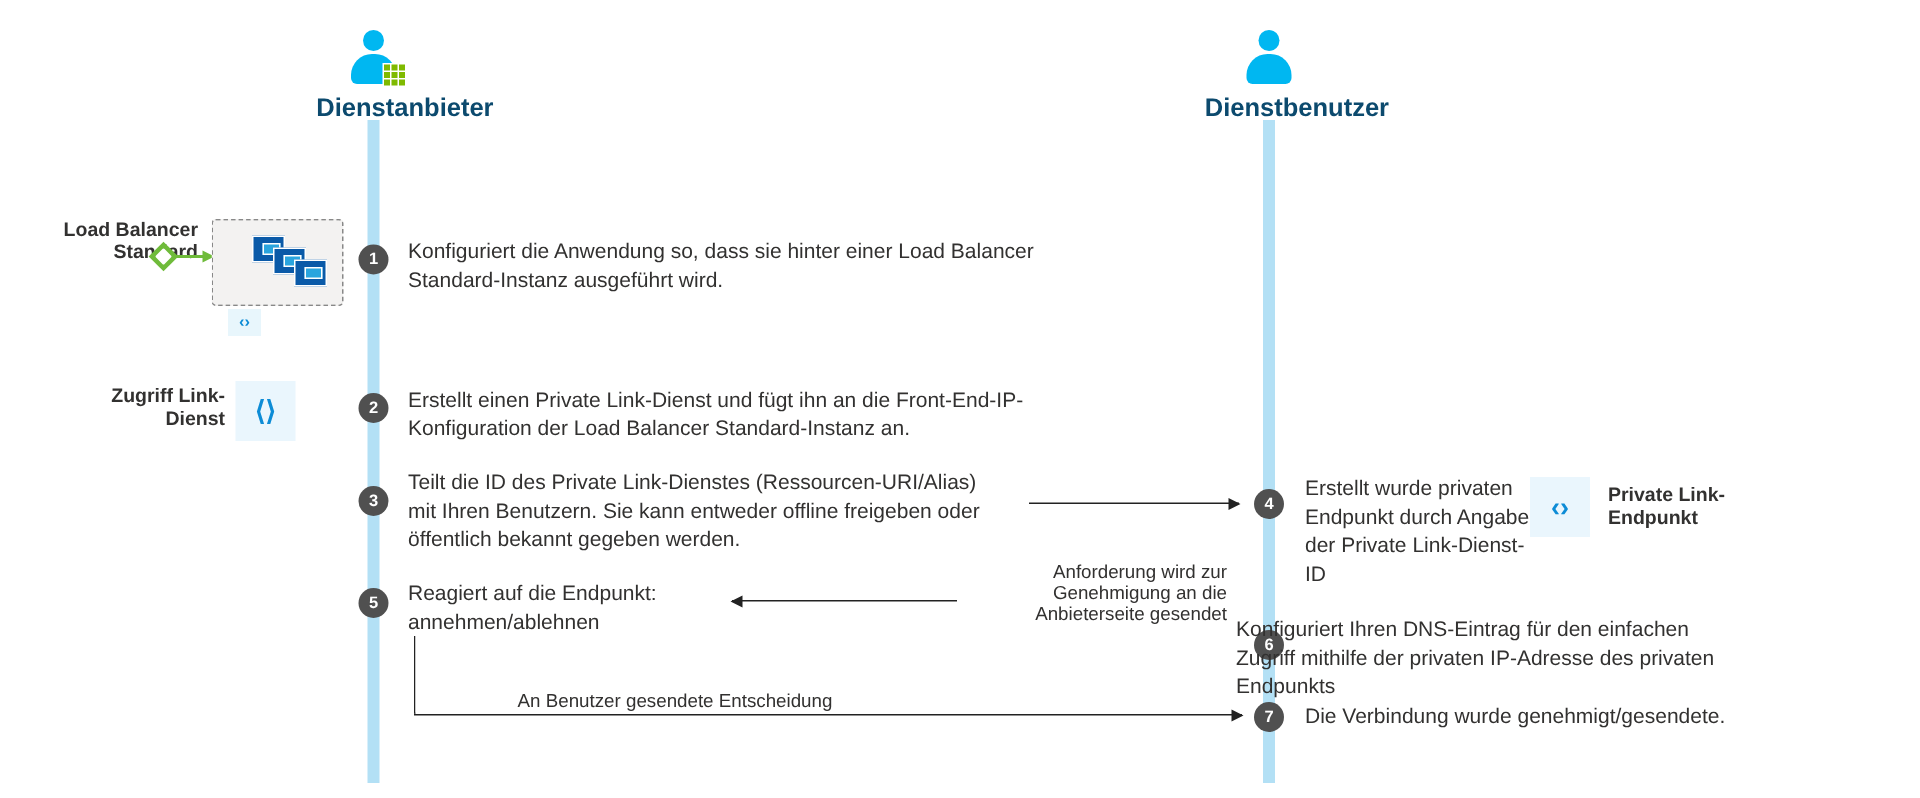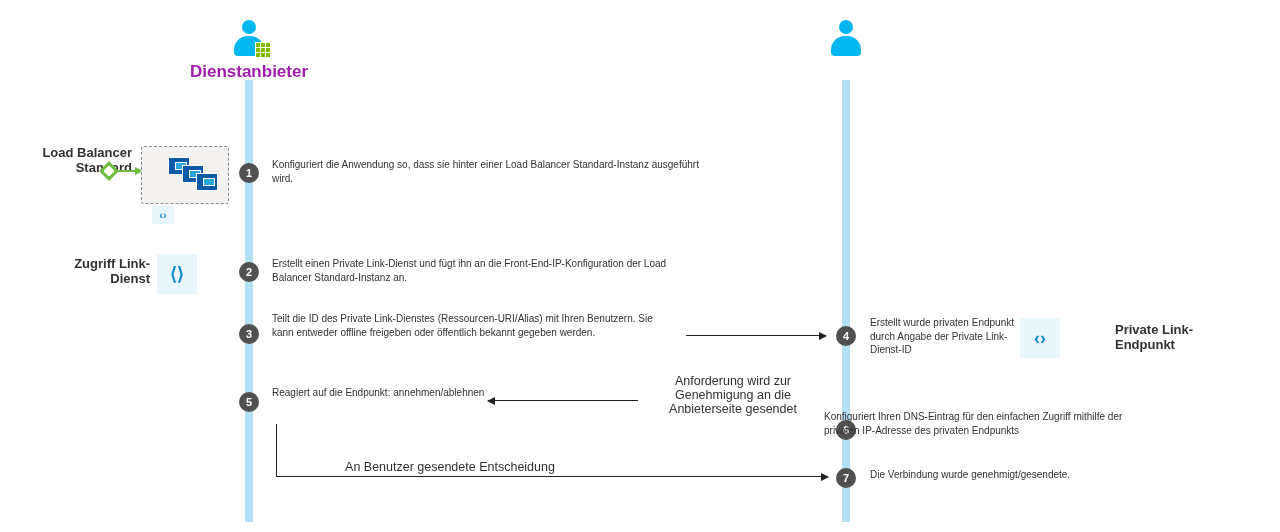--- a/index.html
+++ b/index.html
@@ -41,28 +41,28 @@
   .actor .body {
     width: 30px; height: 20px; background: #00b7f1;
     border-radius: 14px 14px 4px 4px; position: absolute; left: 3px; top: 16px;
   }
   .actor .grid {
     position: absolute; left: 24px; top: 22px; width: 16px; height: 16px;
     display: grid; grid-template-columns: repeat(3,1fr);
     grid-template-rows: repeat(3,1fr); gap:1px; background:#fff; padding:1px;
   }
   .actor .grid div { background:#7fba00; }
-  .actor .label { font-weight:600; font-size:17px; color:#a21caf; }
+  .actor .label { font-weight:600; font-size:17px; color:#0c4a6e;text-align:right; }
 
   .bullet {
     position:absolute; width:20px; height:20px; border-radius:50%;
     background:#505050; color:#fff; font-size:11px; font-weight:600;
     display:flex; align-items:center; justify-content:center;
   }
-  .desc { position:absolute; font-size:10px; line-height:1.35; color:#323130; }
+  .desc { position:absolute; font-size:14px; line-height:1.35; color:#323130; }
   .side-label { position:absolute; font-size:13px; font-weight:700; text-align:right; }
 
   .lb-box {
     position:absolute; left:141px; top:146px; width:88px; height:58px;
     border:1.5px dashed #888; background:#f3f2f1; border-radius:3px;
   }
   .lb-vm {
     position:absolute; width:22px; height:18px; background:#0a5aa8;
     border:1px solid #fff;
   }
@@ -94,39 +94,39 @@
   }
 
   .pl-tile {
     position:absolute; width:40px; height:40px; background:#eaf6fd;
     display:flex; align-items:center; justify-content:center;
     color:#0d8cd6; font-size:18px; font-weight:700;
   }
   #tile-pls { left:157px; top:254px; }
   #tile-ple { left:1020px; top:318px; }
   #lbl-pls { left:60px; top:256px; width:90px; }
-  #lbl-ple { left:1115px; top:322px; width:120px; text-align:left; }
+  #lbl-ple { left:1072px; top:322px; width:120px; text-align:left; }
   #lbl-lb  { left:20px; top:146px; width:112px; line-height:1.15; }
 
   
   .harrow {
     position:absolute; height:0; border-top:1.2px solid #222;
   }
   .harrow.rarrow::after {
     content:""; position:absolute; right:-1px; top:-4px;
     border-left:8px solid #222; border-top:4px solid transparent;
     border-bottom:4px solid transparent;
   }
   .harrow.larrow::before {
     content:""; position:absolute; left:-1px; top:-4px;
     border-right:8px solid #222; border-top:4px solid transparent;
     border-bottom:4px solid transparent;
   }
   .arrow-note {
-    position:absolute; font-size:12.5px; color:#323130; text-align:center;
+    position:absolute; font-size:12.5px; color:#323130; text-align:right;
   }
 
   
   .route {
     position:absolute; border:1.2px solid #222; border-top:none; border-right:none;
     border-radius:0 0 0 3px;
   }
 </style>
 </head>
 <body>
@@ -150,20 +150,21 @@
         <div></div>
     </div>
   </div>
   <div class="label">Dienstanbieter</div>
 </div>
 <div id="actor-right" class="actor">
   <div class="person">
     <div class="head"></div>
       <div class="body"></div>
   </div>
+  <div class="label">Dienstbenutzer</div>
 </div>
 
 <div class="side-label" id="lbl-lb">Load Balancer Standard</div>
 <div class="diamond"></div>
 <div class="lb-arrow"></div>
 <div class="lb-box">
   <div class="lb-vm" style="left:26px; top:10px;">
       <div class="lb-mon"></div>
     </div>
   <div class="lb-vm" style="left:40px; top:18px;">

